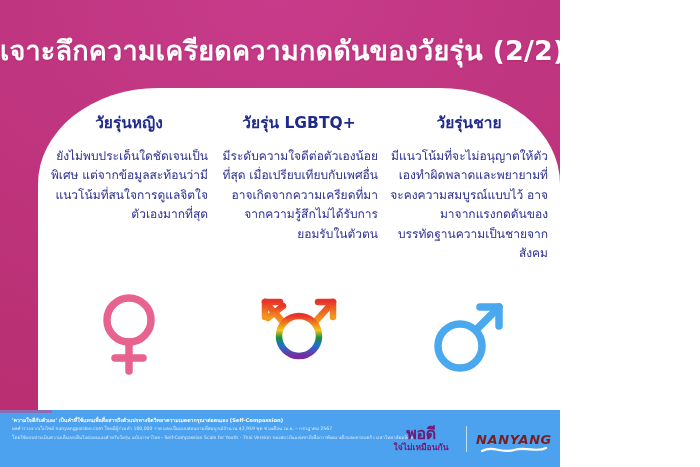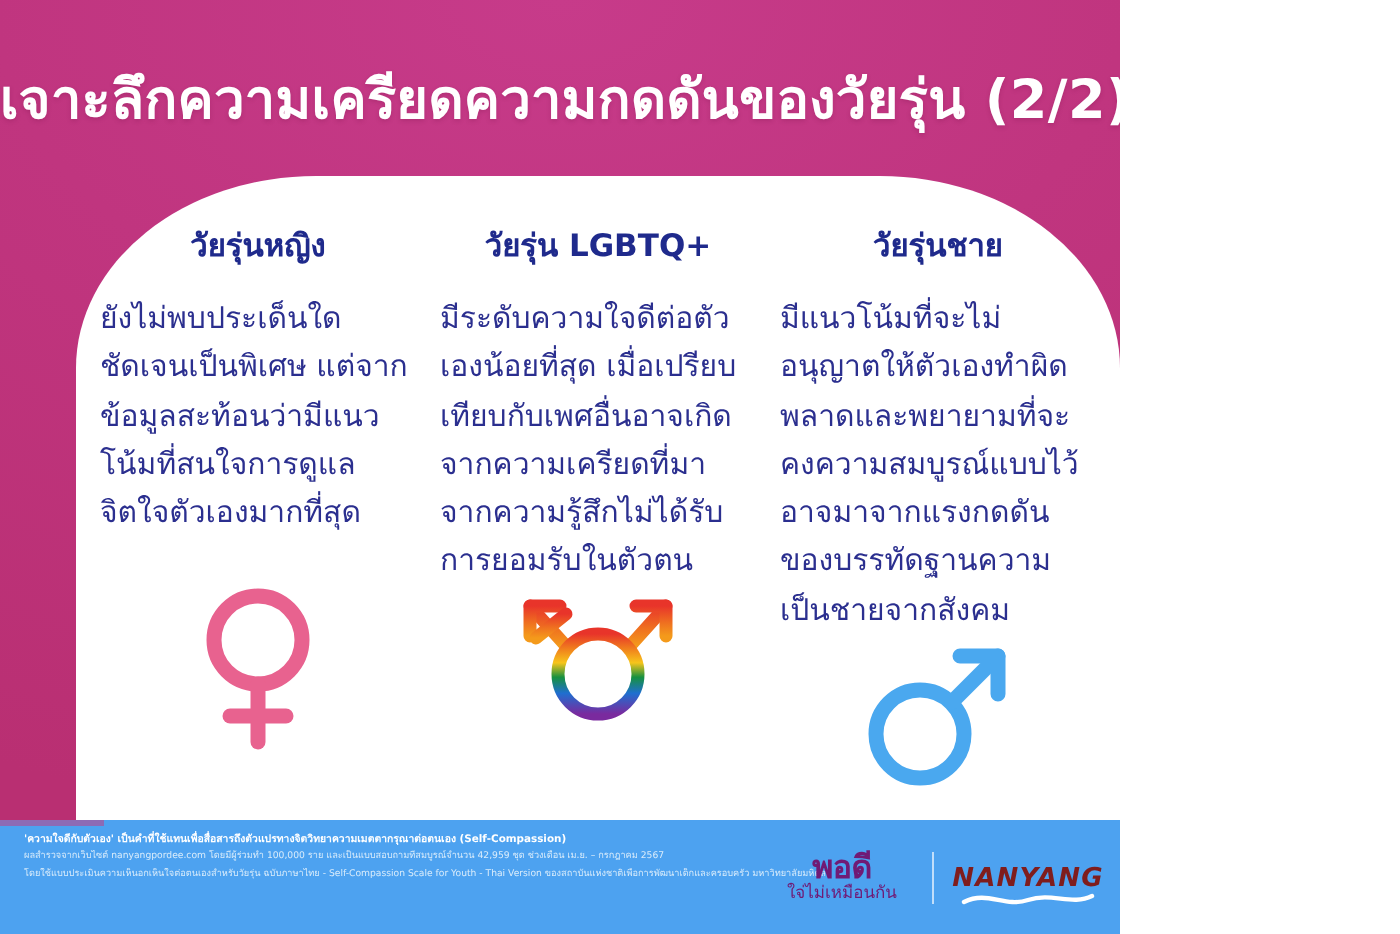--- a/index.html
+++ b/index.html
@@ -57,23 +57,23 @@
   .col-head{
     color:#1f2a8c;
     font-size:15.5px;
     font-weight:bold;
     text-align:center;
     margin:0 0 12px 0;
     white-space:nowrap;
   }
   .col-body{
     color:#2b2f8f;
-    font-size:15px;
+    font-size:12px;
     line-height:1.62;
-    text-align:left;
+    text-align:right;
     margin:0;
     max-width:188px;
   }
   .col-sym{
     margin-top:auto;
     margin-bottom:34px;
     height:84px;
     display:flex;
     align-items:flex-end;
     justify-content:center;
@@ -109,21 +109,21 @@
     position:relative;
     width:72px;height:38px;
     color:#701a75;
     display:flex;flex-direction:column;align-items:center;justify-content:center;
     line-height:1;
   }
   .logo-podee .pd-main{
     font-size:16px;font-weight:bold;letter-spacing:-.3px;
   }
   .logo-podee .pd-sub{
-    font-size:8.5px;font-weight:normal;margin-top:1px;
+    font-size:8.5px;font-weight:bold;margin-top:1px;
   }
   .logo-div{width:1px;height:26px;background:rgba(255,255,255,.65);}
   .logo-ny{
     width:76px;height:34px;position:relative;
     display:flex;align-items:center;justify-content:center;
   }
   .logo-ny .ny-text{
     color:#7f1d1d;font-size:13px;font-weight:bold;
     font-style:italic;letter-spacing:.6px;
   }

